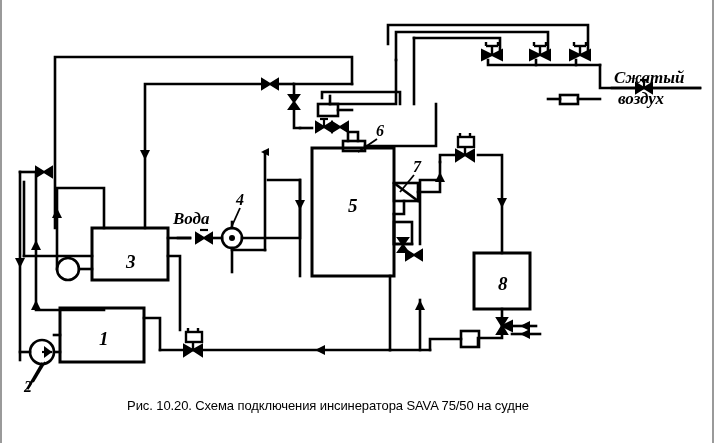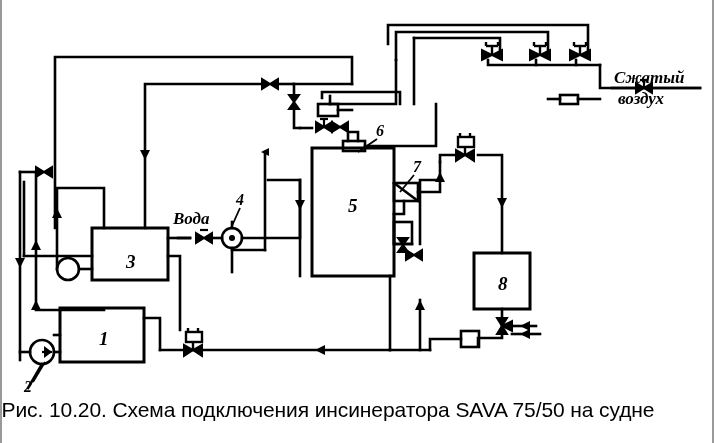--- a/index.html
+++ b/index.html
@@ -33,21 +33,21 @@
     left: 0;
     top: 0;
   }
   .caption {
     position: absolute;
     left: 0;
     top: 398px;
     width: 656px;
     text-align: center;
     font-family: "Liberation Sans", sans-serif;
-    font-size: 21px;
+    font-size: 13px;
     color: #000000;
     letter-spacing: -0.1px;
   }
   .eq-num {
     font-family: "Liberation Serif", serif;
     font-style: italic;
     font-weight: bold;
     font-size: 19px;
     fill: #000000;
   }

